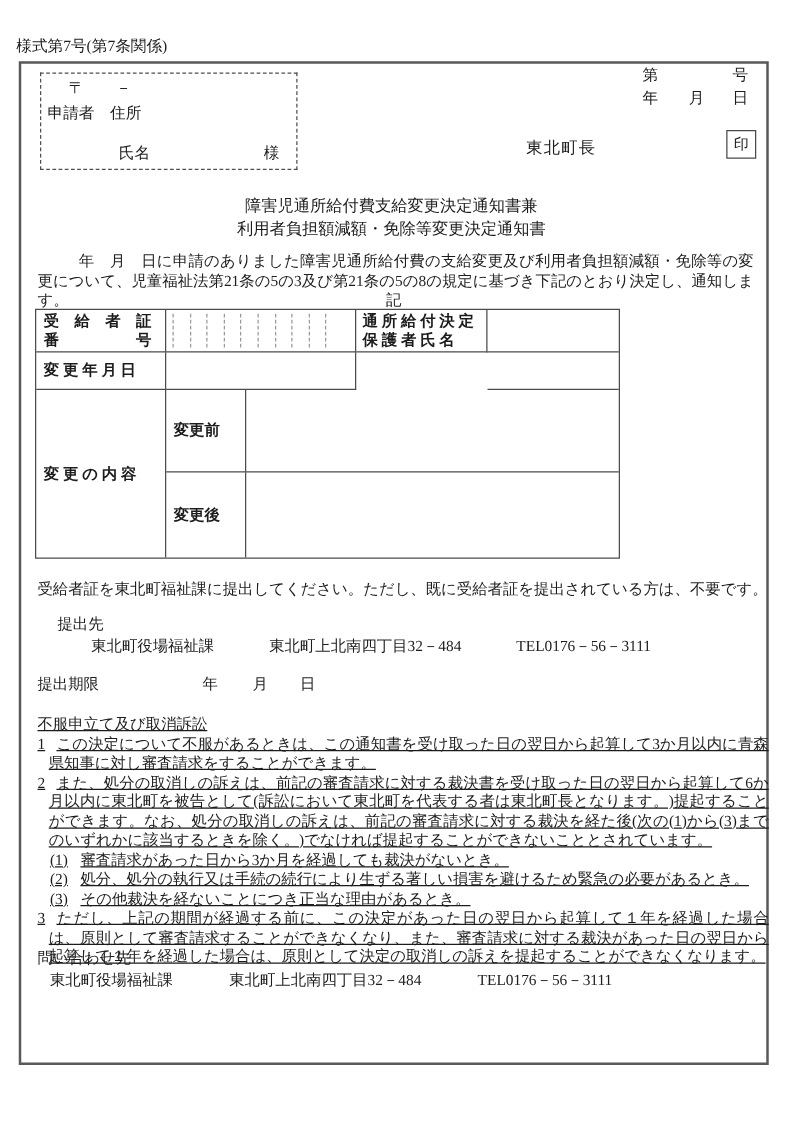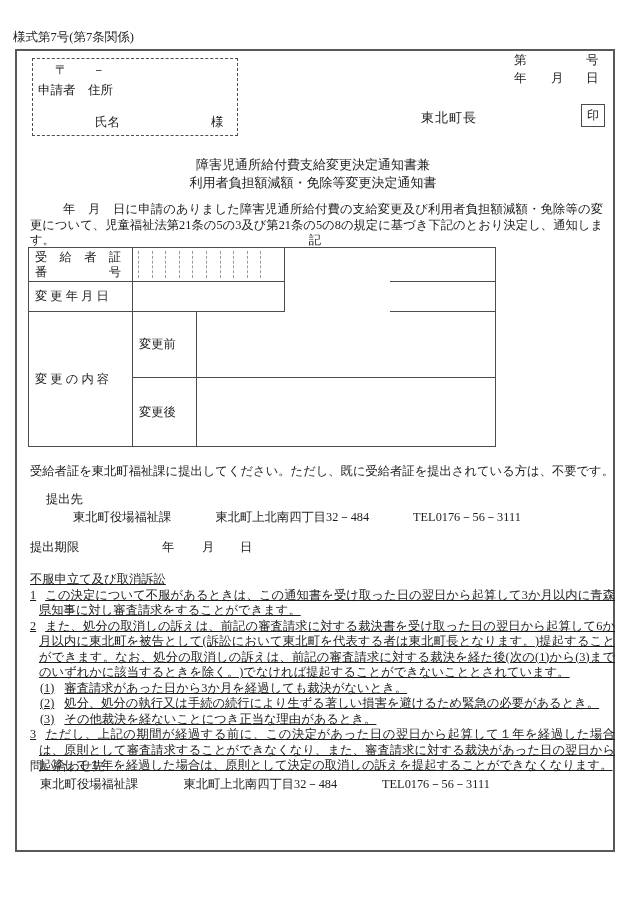--- a/index.html
+++ b/index.html
@@ -31,20 +31,21 @@
 
   .intro { left:30px; top:202px; width:573px; text-align:justify; text-indent:33px; }
   .ki { left:15px; top:233px; width:600px; text-align:center; }
 
   .form-table {
     left:28px; top:247px; width:468px; height:200px;
     display:grid;
     grid-template-columns:104px 64px 88px 105px 1fr;
     grid-template-rows:34px 30px 66px 1fr;
     border:1px solid #4c4c4c;
+    font-weight:bold;
   }
   .cell {
     border-right:1px solid #4c4c4c; border-bottom:1px solid #4c4c4c;
     display:flex; flex-direction:column; justify-content:center;
     padding-left:6px; font-size:12.3px; line-height:15px;
   }
   .cell.lastcol { border-right:none; }
   .cell.lastrow { border-bottom:none; }
   .c-recno   { grid-column:1; grid-row:1; }
   .c-noval   { grid-column:2/4; grid-row:1; flex-direction:row; align-items:stretch; padding:3px 10px 3px 5px; }
@@ -122,20 +123,24 @@
     <div class="slot"></div>
     <div class="slot"></div>
     <div class="slot"></div>
     <div class="slot"></div>
     <div class="slot"></div>
     <div class="slot"></div>
     <div class="slot"></div>
     <div class="slot"></div>
     <div class="slot"></div>
   </div>
+  <div class="cell c-guard">
+    <div>通 所 給 付 決 定</div>
+    <div>保 護 者 氏 名</div>
+  </div>
   <div class="cell c-guardv lastcol"></div>
 
   <div class="cell c-date">変 更 年 月 日</div>
   <div class="cell c-datev"></div>
   <div class="cell c-childv lastcol"></div>
 
   <div class="cell c-before">変更前</div>
   <div class="cell c-content lastrow">変 更 の 内 容</div>
   <div class="cell c-beforev lastcol"></div>
   <div class="cell c-after lastrow">変更後</div>

